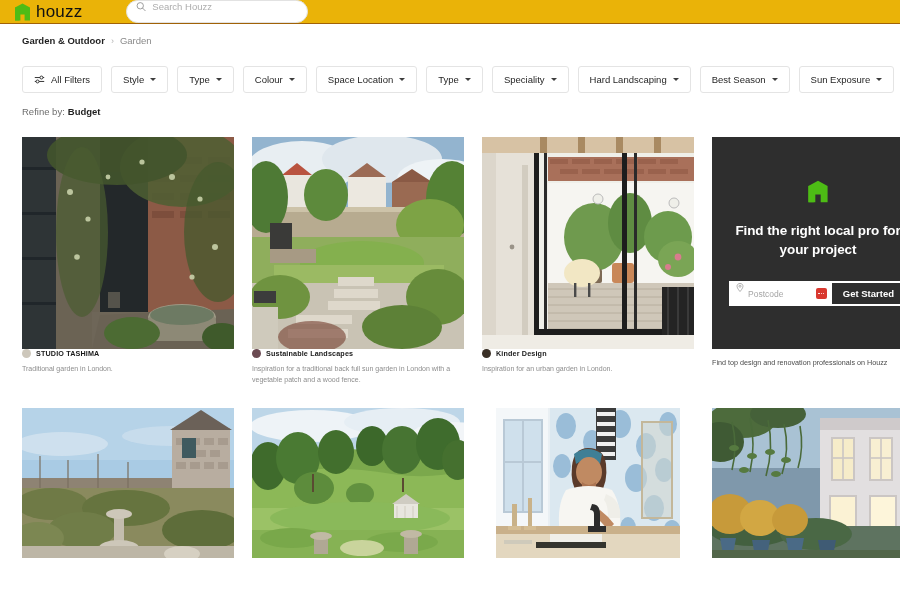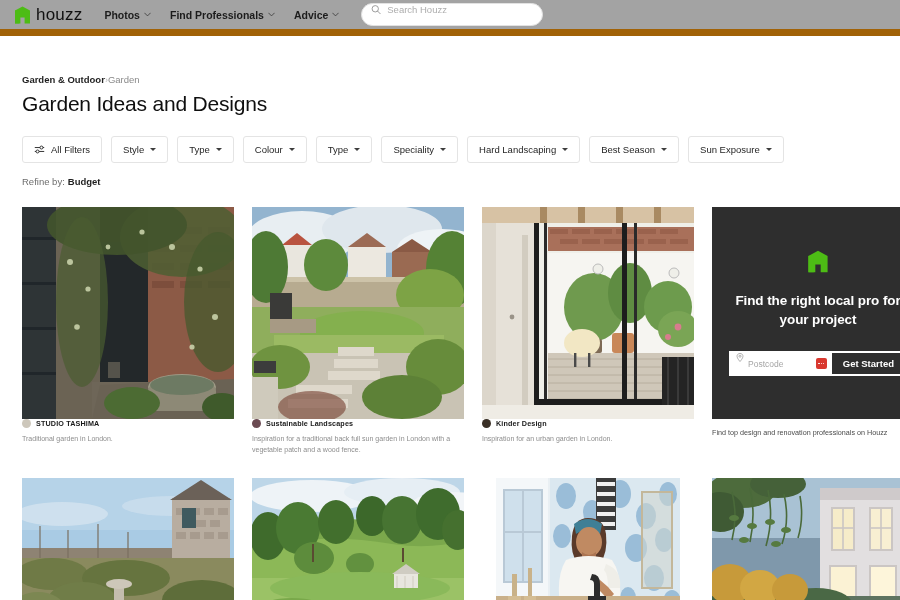--- a/index.html
+++ b/index.html
@@ -6,26 +6,26 @@
   html, body {
     width: 900px; height: 600px;
     overflow: hidden;
     background: #ffffff;
     font-family: "Liberation Sans", sans-serif;
     color: #000;
   }
 
   
   .header {
-    height: 36px;
+    height: 24px;
     display: flex;
     align-items: center;
     padding: 0 14px;
-    border-bottom: 7px solid #a16207;
-    background: #a3a3a3;
+    border-bottom: 1px solid #a16207;
+    background: #eab308;
   }
   .logo-wrap { display: flex; align-items: center; gap: 5px; margin-right: 22px; }
   .logo-mark { width: 17px; height: 18px; display: block; }
   .logo-text { font-size: 17px; font-weight: 400; letter-spacing: .2px; color: #111; }
 
   .nav { display: flex; align-items: center; gap: 19px; }
   .nav-item {
     display: flex; align-items: center; gap: 4px;
     font-size: 10.5px; color: #1c1c1c; font-weight: 600;
     cursor: pointer; white-space: nowrap;
@@ -46,22 +46,22 @@
     font-size: 9.5px; color: #9b9b9b;
     font-family: "Liberation Sans", sans-serif;
     width: 100%;
   }
   .search-input::placeholder { color: #adadad; }
 
   
   .page { padding: 0 22px; }
 
   .breadcrumb {
-    display: flex; align-items: flex-end; 
-    margin-top: 38px;
+    display: flex; align-items: flex-end; gap: 6px;
+    margin-top: 11px;
     font-size: 9.5px;
   }
   .bc-link { color: #1f1f1f; font-weight: 700; cursor: pointer; }
   .bc-sep { color: #b4b4b4; font-size: 9px; }
   .bc-current { color: #8a8a8a; font-weight: 400; }
 
   .page-title {
     margin-top: 7px;
     font-size: 21px;
     font-weight: 400;
@@ -219,59 +219,38 @@
 <div class="header">
 
   <div class="logo-wrap">
     <svg class="logo-mark" viewBox="0 0 17 18">
       <path d="M1 4.6 L8.5 0.6 L16 4.6 L16 17.4 L10.6 17.4 L10.6 11.4 L6.4 11.4 L6.4 17.4 L1 17.4 Z" fill="#4DBC15"></path>
       <rect x="1" y="4.6" width="4.2" height="12.8" fill="#4DBC15"></rect>
     </svg>
     <span class="logo-text">houzz</span>
   </div>
 
-  <div class="nav">
-    <div class="nav-item">
-      <span>Photos</span>
-      <svg class="chev" viewBox="0 0 10 6">
-        <path d="M1 1 L5 5 L9 1" stroke="#333" stroke-width="1.1" fill="none" stroke-linecap="round"></path>
-      </svg>
-    </div>
-    <div class="nav-item">
-      <span>Find Professionals</span>
-      <svg class="chev" viewBox="0 0 10 6">
-        <path d="M1 1 L5 5 L9 1" stroke="#333" stroke-width="1.1" fill="none" stroke-linecap="round"></path>
-      </svg>
-    </div>
-    <div class="nav-item">
-      <span>Advice</span>
-      <svg class="chev" viewBox="0 0 10 6">
-        <path d="M1 1 L5 5 L9 1" stroke="#333" stroke-width="1.1" fill="none" stroke-linecap="round"></path>
-      </svg>
-    </div>
-  </div>
 
   <div class="search-box">
     <svg width="11" height="11" viewBox="0 0 14 14">
       <circle cx="6" cy="6" r="4.5" stroke="#8d8d8d" stroke-width="1.2" fill="none"></circle>
       <line x1="9.3" y1="9.3" x2="13" y2="13" stroke="#8d8d8d" stroke-width="1.2" stroke-linecap="round"></line>
     </svg>
     <input class="search-input" type="text" placeholder="Search Houzz" style="">
   </div>
 </div>
 
 <div class="page">
 
   <div class="breadcrumb">
     <span class="bc-link">Garden &amp; Outdoor</span>
     <span class="bc-sep">›</span>
     <span class="bc-current">Garden</span>
   </div>
 
-  <h1 class="page-title">Garden Ideas and Designs</h1>
 
   <div class="filters">
 
     <div class="chip">
       <svg class="filter-icon" viewBox="0 0 14 14">
         <line x1="1" y1="4.5" x2="13" y2="4.5" stroke="#2b2b2b" stroke-width="1.2"></line>
         <line x1="1" y1="9.5" x2="13" y2="9.5" stroke="#2b2b2b" stroke-width="1.2"></line>
         <circle cx="9.5" cy="4.5" r="1.9" fill="#fff" stroke="#2b2b2b" stroke-width="1.2"></circle>
         <circle cx="4.5" cy="9.5" r="1.9" fill="#fff" stroke="#2b2b2b" stroke-width="1.2"></circle>
       </svg>
@@ -281,20 +260,24 @@
     <div class="chip">
       <span>Style</span>
       <i class="caret"></i>
     </div>
     <div class="chip">
       <span>Type</span>
       <i class="caret"></i>
     </div>
     <div class="chip">
       <span>Colour</span>
+      <i class="caret"></i>
+    </div>
+    <div class="chip">
+      <span>Space Location</span>
       <i class="caret"></i>
     </div>
     <div class="chip">
       <span>Type</span>
       <i class="caret"></i>
     </div>
     <div class="chip">
       <span>Speciality</span>
       <i class="caret"></i>
     </div>

